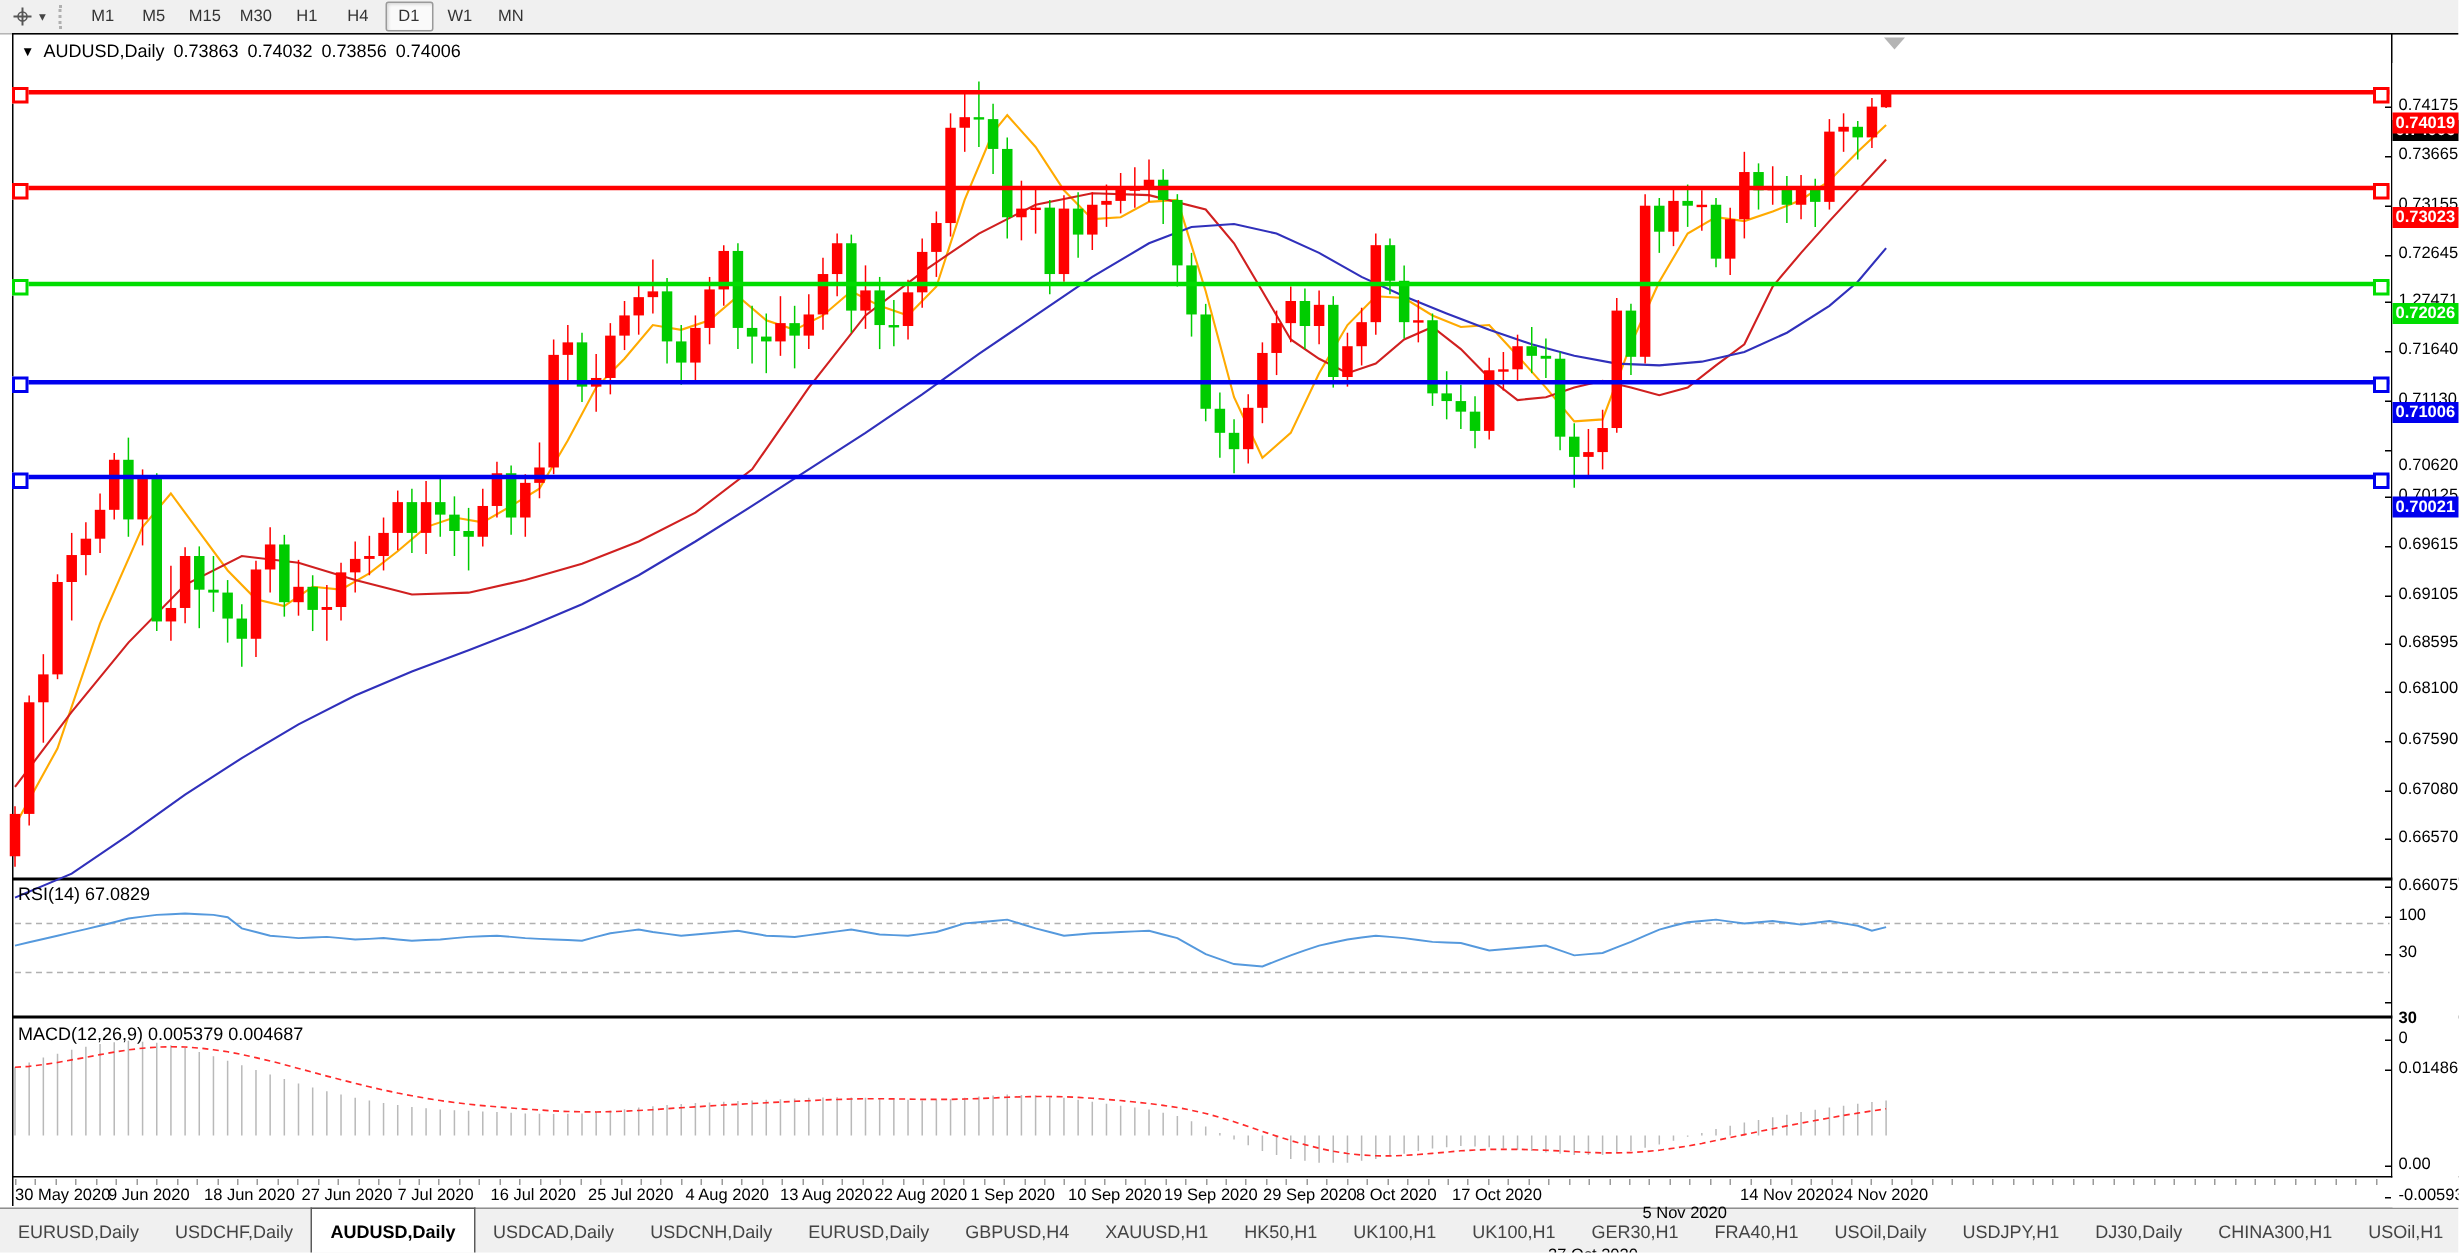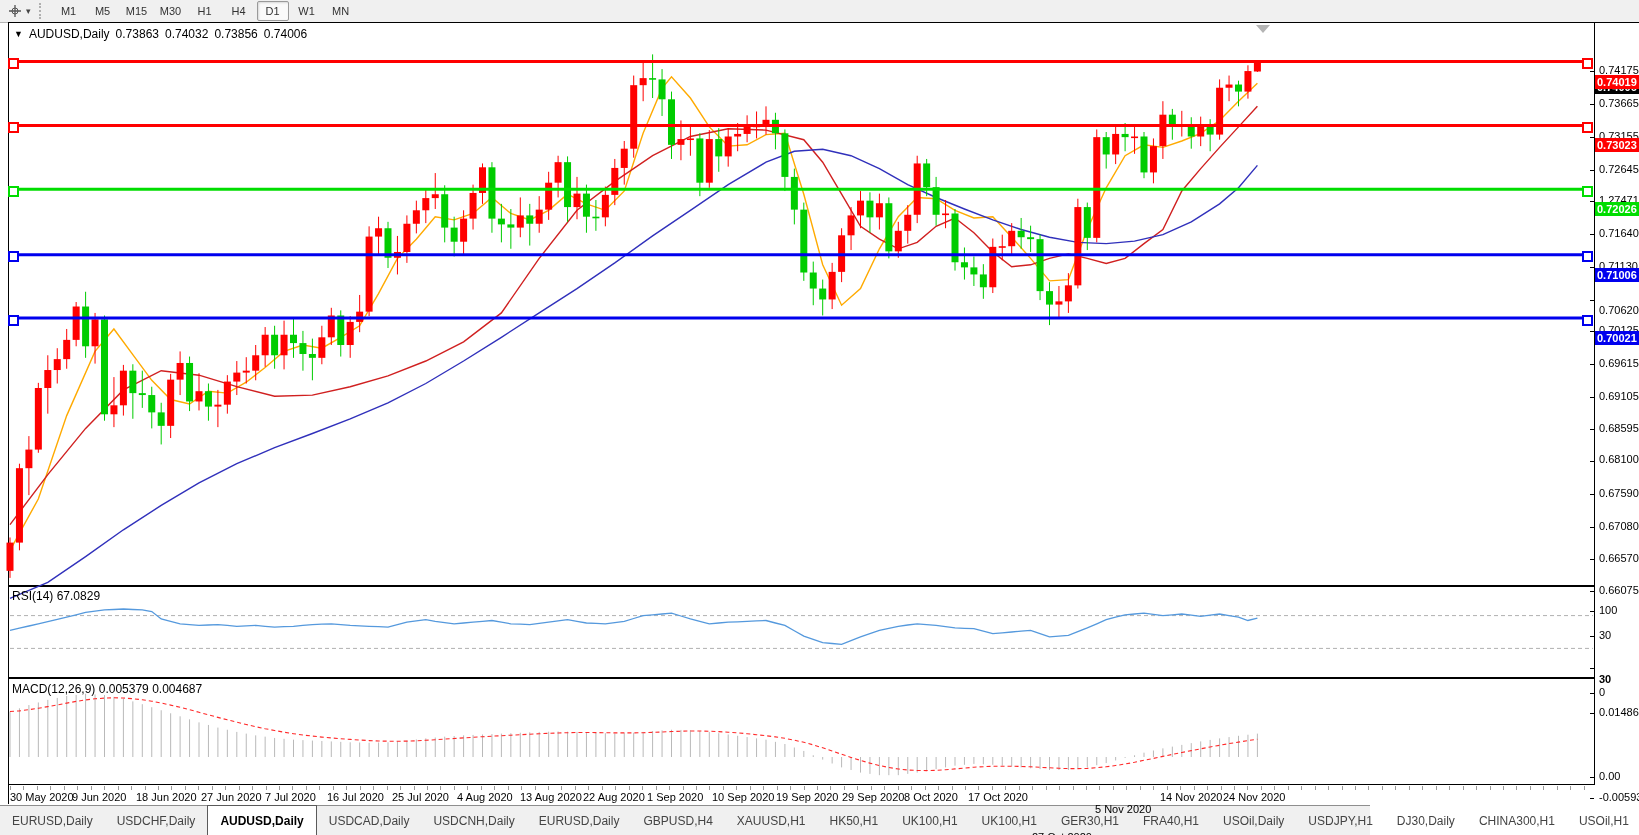--- a/index.html
+++ b/index.html
@@ -25,21 +25,21 @@
   #axis-col{position:absolute;left:1595px;top:22px;width:44px;height:763px;background:#fff;z-index:5;margin-top:20px;}
   .axis-label{position:absolute;left:4px;font-size:11px;color:#000;white-space:nowrap;}
   .axis-tickdash{position:absolute;left:-5px;width:4px;height:1px;background:#000;}
   .price-badge{position:absolute;left:0px;height:14px;min-width:42px;color:#fff;font-size:11px;
     font-weight:bold;line-height:14px;padding:0 2px;z-index:8;}
   
   #date-row{position:absolute;left:8px;top:785px;width:1586px;height:19px;z-index:4;}
   .date-tick{position:absolute;top:1px;width:1px;height:4px;background:#9a9a9a;}
   .date-label{position:absolute;top:6px;font-size:11px;color:#000;white-space:nowrap;}
   
-  #tabbar{position:absolute;left:0;top:805px;width:1370px;height:30px;background:#f0f0f0;
+  #tabbar{position:absolute;left:0;top:805px;width:1639px;height:30px;background:#f0f0f0;
     border-top:1px solid #8e8e8e;display:flex;align-items:stretch;font-size:12px;color:#444;}
   .tab{display:flex;align-items:center;padding:0 12px;position:relative;white-space:nowrap;cursor:default;}
   .tab-sep{width:1px;background:#c2c2c2;margin:6px 0;}
   .tab.active{background:#ffffff;border:1px solid #5a5a5a;border-bottom:none;margin-top:-1px;
     font-weight:bold;color:#000;z-index:2;}
   
   #shift-marker{position:absolute;width:0;height:0;border-left:7px solid transparent;
     border-right:7px solid transparent;border-top:8px solid #b4b4b4;z-index:6;}
   .handle{position:absolute;width:7px;height:7px;background:#fff;z-index:7;}
 </style>

